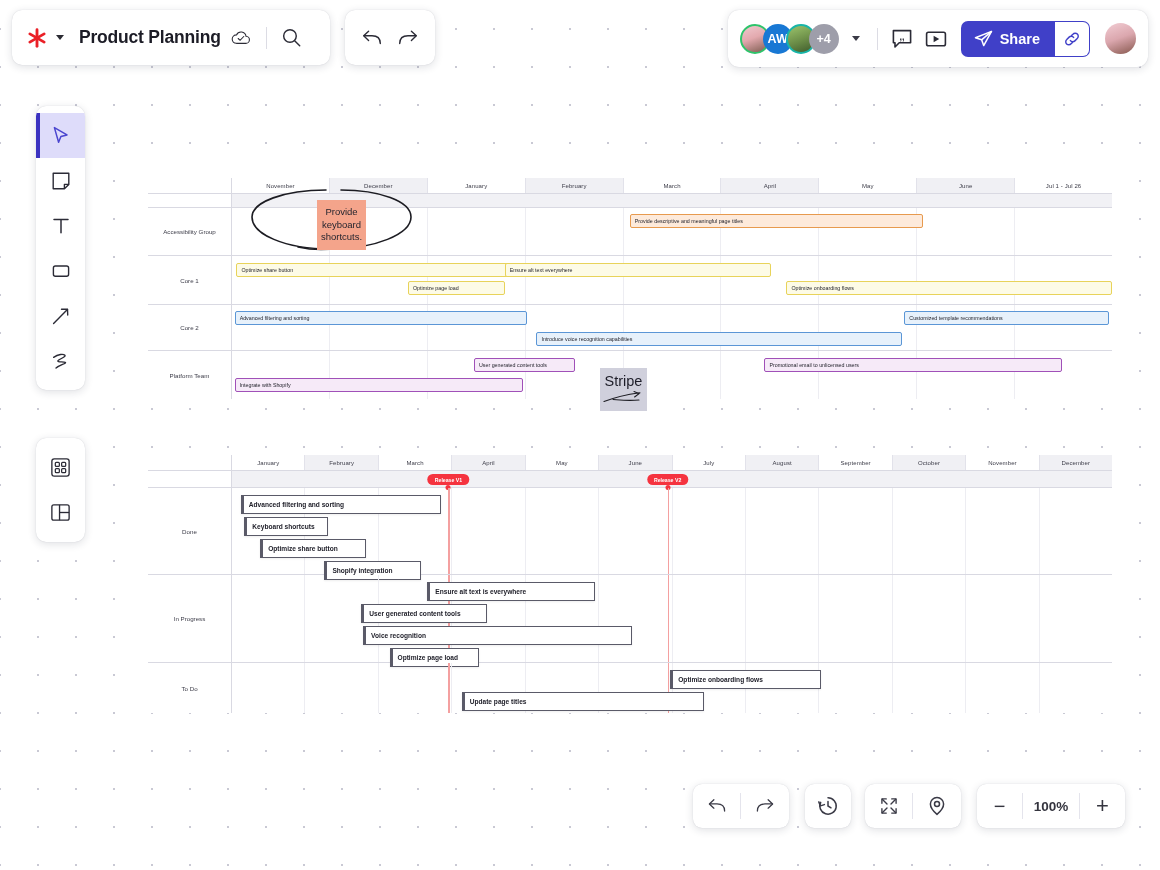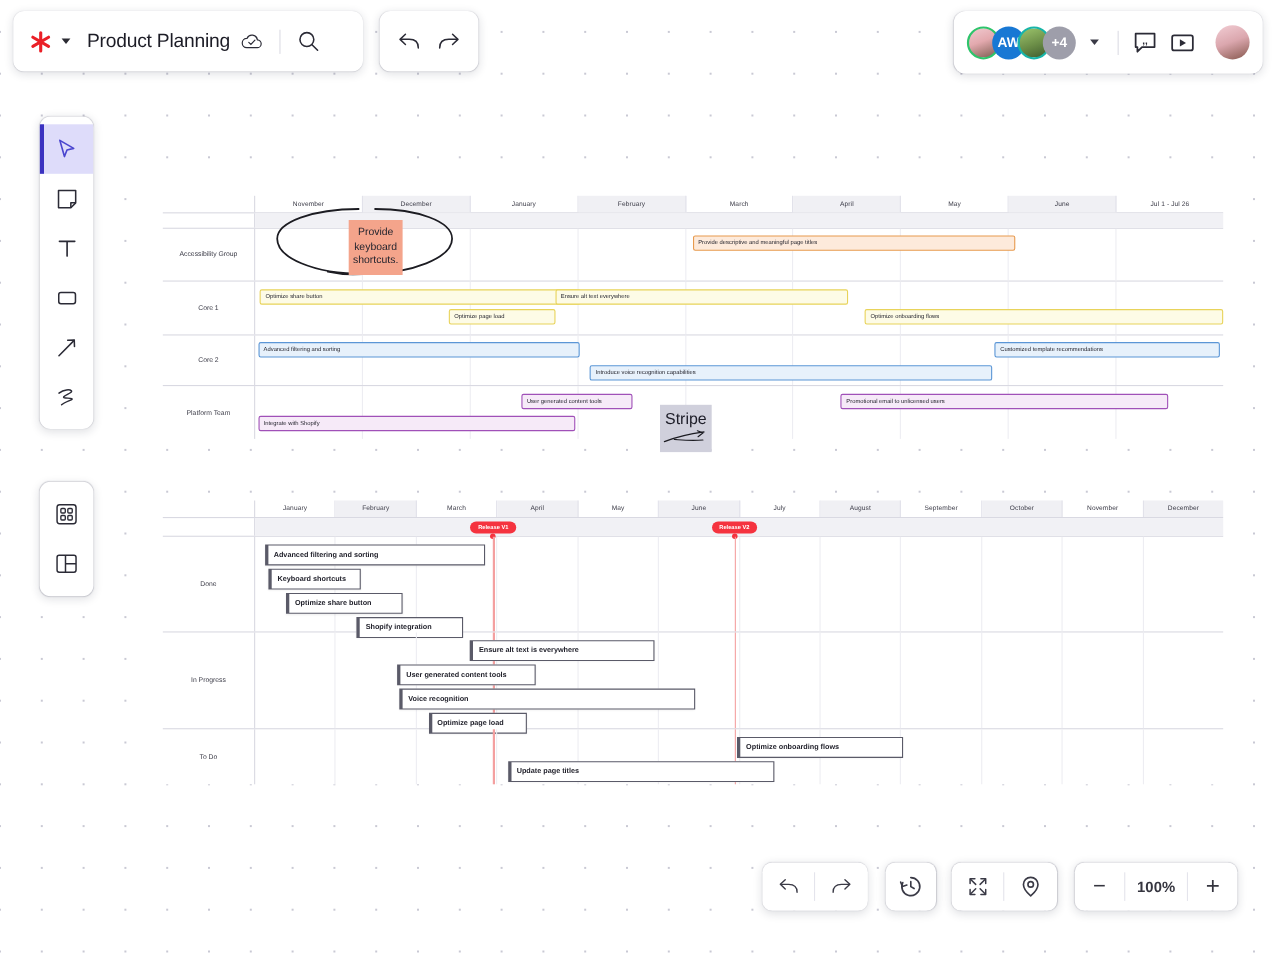--- a/index.html
+++ b/index.html
@@ -23,21 +23,21 @@
     position: absolute; left: 12px; top: 10px;
     height: 55px; width: 318px;
     background: #fff; border-radius: 10px;
     box-shadow: 0 2px 9px rgba(30,32,60,.14), 0 0 1px rgba(30,32,60,.2);
     display: flex; align-items: center; padding: 0 14px; gap: 7px;
   }
   .logo-star { width: 22px; height: 22px; display: block; }
   .caret { width: 0; height: 0; border-left: 4.5px solid transparent;
            border-right: 4.5px solid transparent; border-top: 5.5px solid #2b2b33;
            margin-left: 1px; }
-  .doc-title { font-size: 17.5px; font-weight: 400; color: #1c1c26; letter-spacing: -.2px; margin-left: 8px; white-space: nowrap; }
+  .doc-title { font-size: 17.5px; font-weight: 700; color: #1c1c26; letter-spacing: -.2px; margin-left: 8px; white-space: nowrap; }
   .icon-btn { width: 26px; height: 26px; display: flex; align-items: center; justify-content: center; cursor: pointer; }
   .divider-v { width: 1px; height: 22px; background: #dcdce4; margin: 0 5px; }
 
   .topbar-undo {
     position: absolute; left: 345px; top: 10px;
     height: 55px; width: 90px; background: #fff; border-radius: 10px;
     box-shadow: 0 2px 9px rgba(30,32,60,.14), 0 0 1px rgba(30,32,60,.2);
     display: flex; align-items: center; justify-content: center; gap: 10px;
   }
 
@@ -236,20 +236,35 @@
       <svg width="22" height="20" viewBox="0 0 22 20">
         <path d="M2.4 1.6h17.2v12.2H8.2L4 18v-4.2H2.4z" fill="none" stroke="#2b2b36" stroke-width="1.6" stroke-linejoin="round"></path>
         <text x="11" y="11" font-size="9" font-weight="700" fill="#2b2b36" text-anchor="middle" font-family="Liberation Sans, sans-serif">,,</text>
       </svg>
     </div>
     <div class="icon-btn" style="width:30px">
       <svg width="22" height="18" viewBox="0 0 22 18">
         <rect x="1.6" y="2.2" width="18.8" height="13.6" rx="1.8" fill="none" stroke="#2b2b36" stroke-width="1.6"></rect>
         <path d="M8.6 5.7l5.6 3.3-5.6 3.3z" fill="#2b2b36"></path>
       </svg>
+    </div>
+    <div class="share-group">
+      <button class="share-btn">
+        <svg width="19" height="17" viewBox="0 0 20 18">
+          <path d="M18.5 1.5L1.5 8.2l6.5 2.2 2.2 6.1z" fill="none" stroke="#fff" stroke-width="1.6" stroke-linejoin="round"></path>
+          <path d="M18.5 1.5L8 10.4" fill="none" stroke="#fff" stroke-width="1.6"></path>
+        </svg>
+        <span>Share</span>
+      </button>
+      <div class="link-btn">
+        <svg width="18" height="18" viewBox="0 0 20 20">
+          <path d="M8.2 11.8a3.4 3.4 0 0 0 5 .3l2.6-2.6a3.4 3.4 0 1 0-4.8-4.8l-1.5 1.5" fill="none" stroke="#4040c8" stroke-width="1.6" stroke-linecap="round"></path>
+          <path d="M11.8 8.2a3.4 3.4 0 0 0-5-.3L4.2 10.5a3.4 3.4 0 1 0 4.8 4.8l1.5-1.5" fill="none" stroke="#4040c8" stroke-width="1.6" stroke-linecap="round"></path>
+        </svg>
+      </div>
     </div>
     <div class="me-avatar"></div>
   </div>
 
   <div class="rail">
     <div class="tool active">
       <svg width="22" height="22" viewBox="0 0 22 22">
         <path d="M4.4 2.6l12.6 7.3-6.1 1.5-2.3 5.9z" fill="none" stroke="#4b46cf" stroke-width="1.5" stroke-linejoin="round"></path>
       </svg>
     </div>

